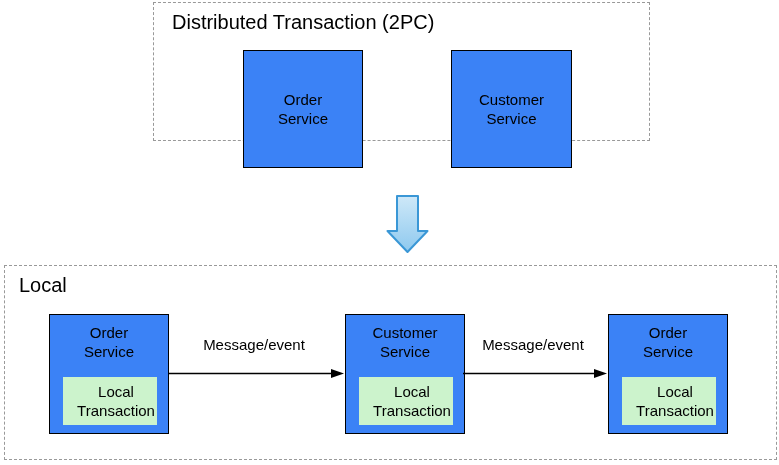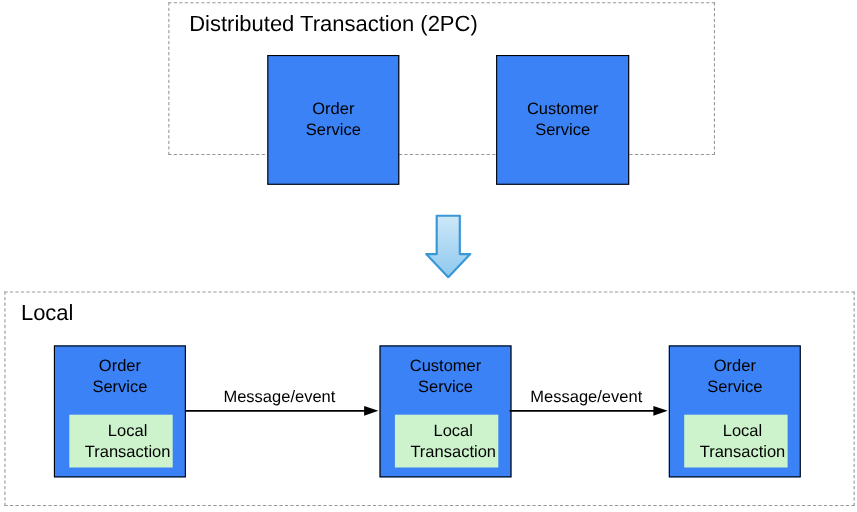--- a/index.html
+++ b/index.html
@@ -64,21 +64,20 @@
   .local-transaction .box-label { padding-top:0; }
   .msg-arrow { position:absolute; }
   .msg-arrow line { stroke:var(--solid-border); stroke-width:1.5; }
   .msg-arrow polygon { fill:var(--solid-border); }
   .msg-label {
     position:absolute;
     font-size:15px;
     line-height:19px;
     text-align:center;
     white-space:nowrap;
-    margin-top:16px;
   }
   .down-arrow { position:absolute; left:386px; top:195px; }
   .down-arrow polygon {
     fill:url(#downArrowGrad);
     stroke:var(--down-arrow-stroke);
     stroke-width:2;
     stroke-linejoin:round;
   }
   .grad-top   { stop-color:var(--down-arrow-fill-top); }
   .grad-bottom{ stop-color:var(--down-arrow-fill-bottom); }

